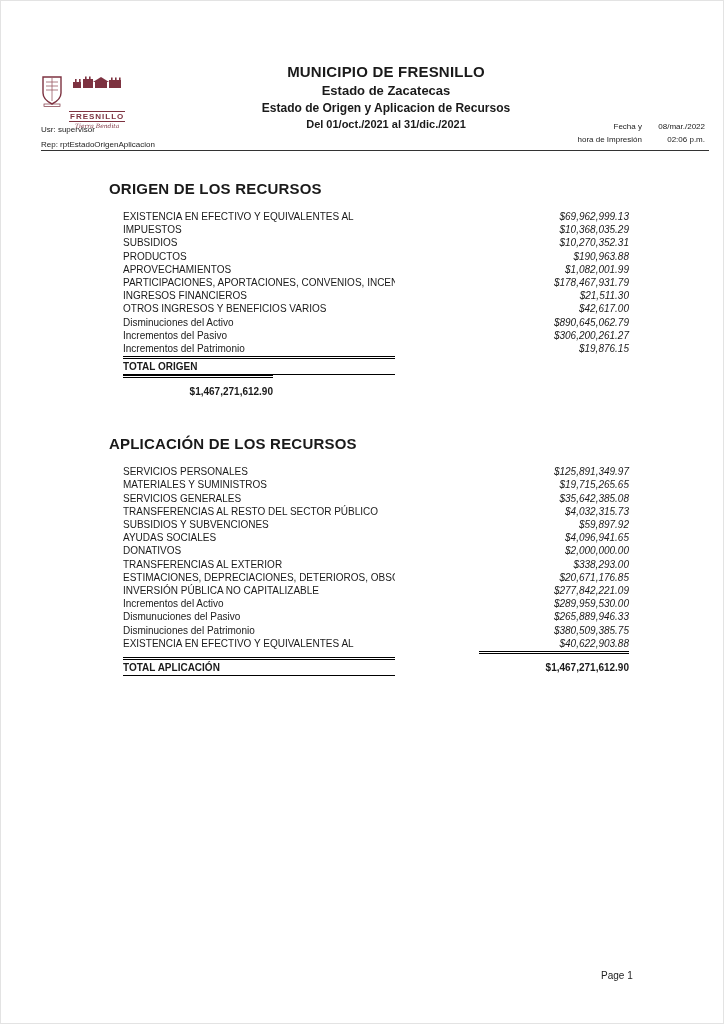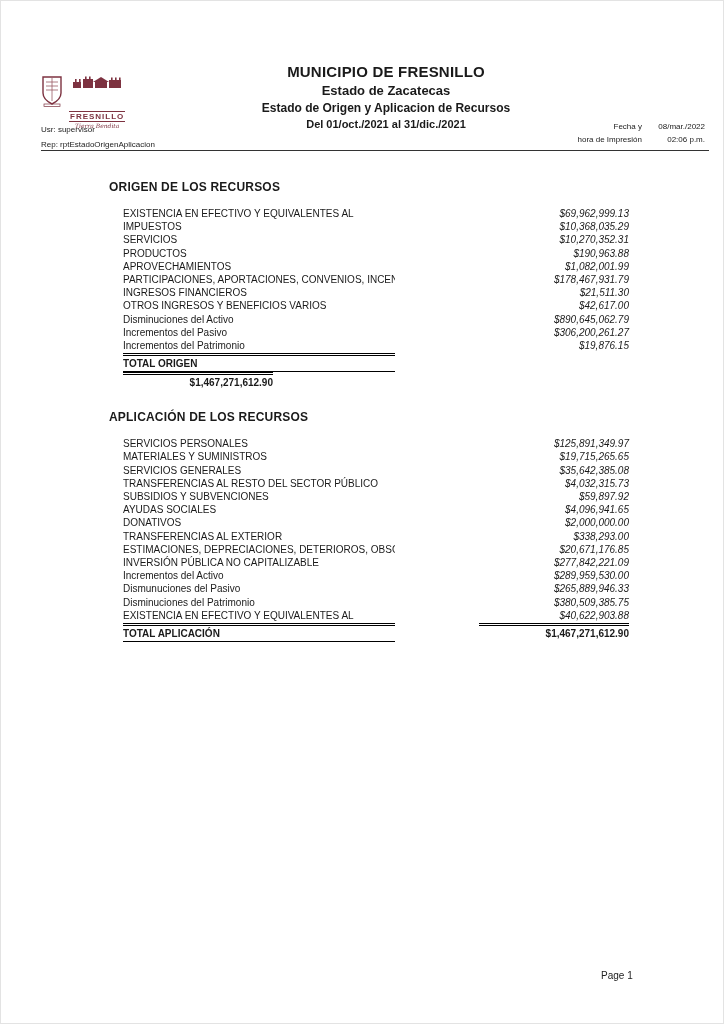--- a/index.html
+++ b/index.html
@@ -69,21 +69,21 @@
     position: absolute;
     left: 40px; top: 149px;
     width: 668px;
     border-top: 1.5px solid #333;
   }
 
   
   .report { position: absolute; left: 108px; top: 179px; width: 520px; }
 
   .section-title {
-    font-size: 12px;
+    font-size: 15px;
     font-weight: bold;
     letter-spacing: .2px;
   }
   .rows {
     margin-left: 14px;
     margin-top: 13px;
     width: 506px;
   }
   .row {
     display: flex;
@@ -116,25 +116,25 @@
     border-top: 3px double #000;
     border-bottom: 1.5px solid #000;
     padding-top: 1px;
     white-space: nowrap;
     overflow: hidden;
   }
   .total-row .spacer { flex: 1; }
   .total-row .amount {
     width: 150px;
     border-top: 3px double #000;
-    padding-top: 1px;
+    padding-top: 7px;
     text-align: right;
     white-space: nowrap;
   }
-  .section + .section { margin-top: 20px; }
+  .section + .section { margin-top: 36px; }
 
   .page-footer {
     position: absolute;
     left: 600px; top: 969px;
     font-size: 10px;
     color: #222;
   }
 </style>
 </head>
 <body>
@@ -205,21 +205,21 @@
           <div class="label">EXISTENCIA EN EFECTIVO Y EQUIVALENTES AL</div>
           <div class="spacer"></div>
           <div class="amount">$69,962,999.13</div>
         </div>
           <div class="row">
           <div class="label">IMPUESTOS</div>
           <div class="spacer"></div>
           <div class="amount">$10,368,035.29</div>
         </div>
           <div class="row">
-          <div class="label">SERVICIOS</div>
+          <div class="label">SUBSIDIOS</div>
           <div class="spacer"></div>
           <div class="amount">$10,270,352.31</div>
         </div>
           <div class="row">
           <div class="label">PRODUCTOS</div>
           <div class="spacer"></div>
           <div class="amount">$190,963.88</div>
         </div>
           <div class="row">
           <div class="label">APROVECHAMIENTOS</div>

